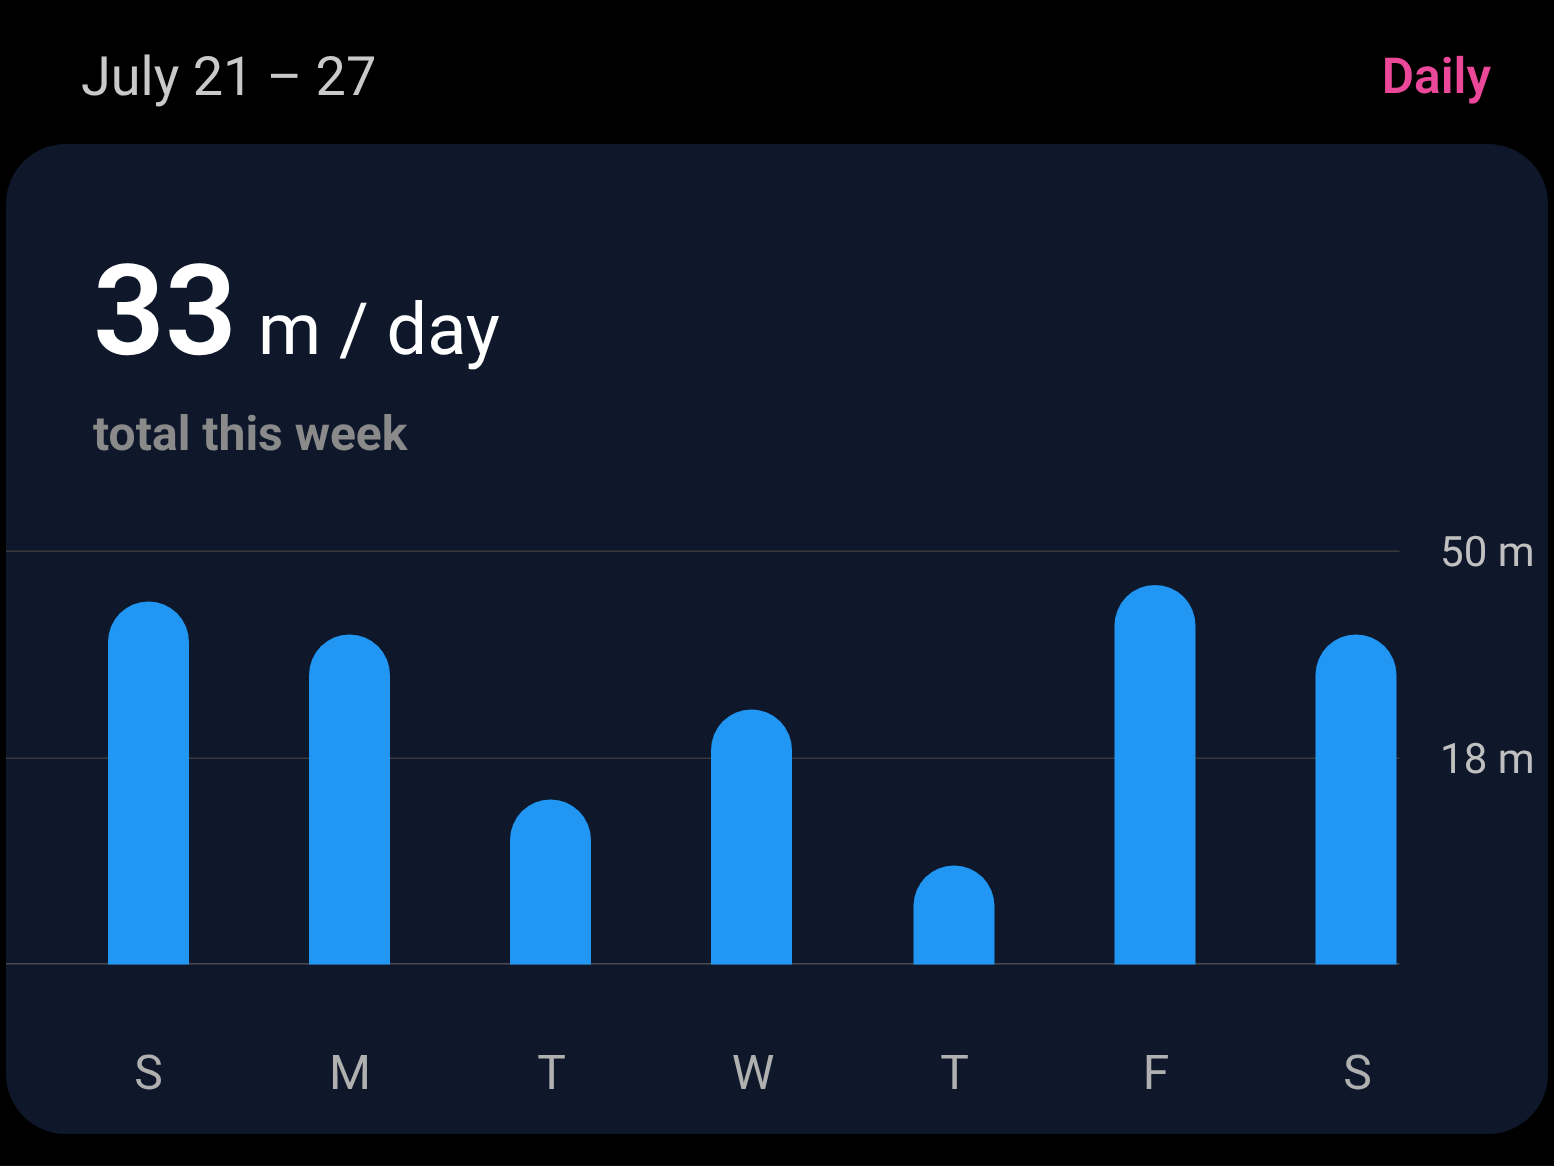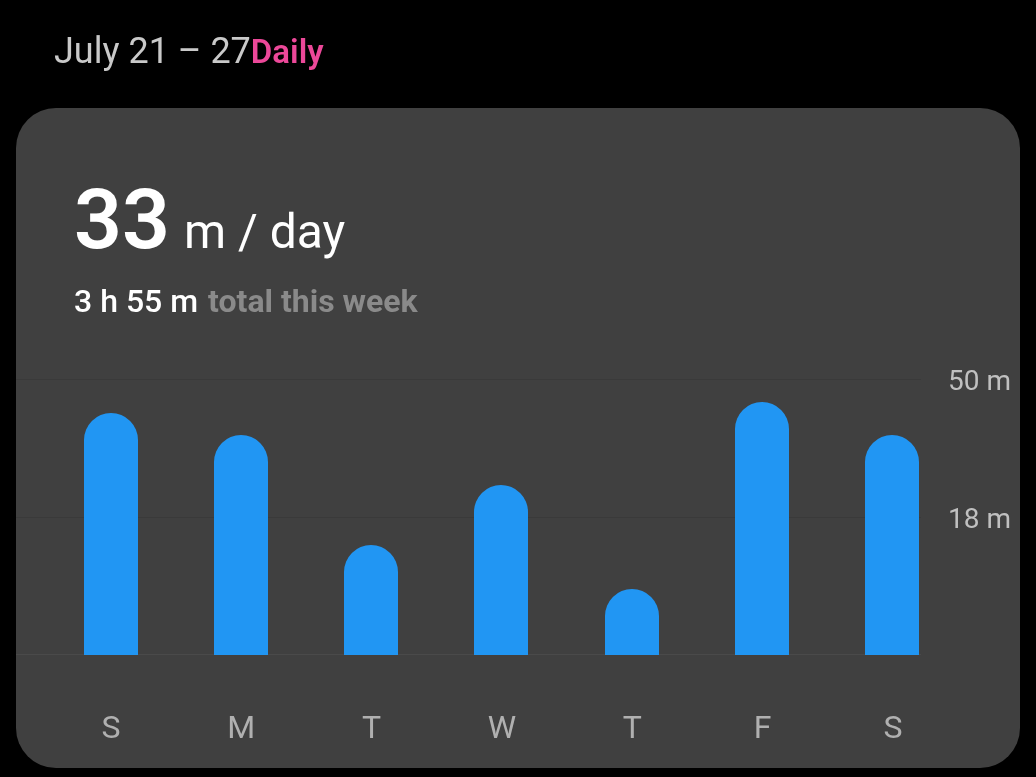--- a/index.html
+++ b/index.html
@@ -11,40 +11,41 @@
     body {
       background: #000000;
       font-family: -apple-system, BlinkMacSystemFont, 'Segoe UI', Roboto, sans-serif;
       width: 1036px;
       height: 777px;
       overflow: hidden;
     }
     
     .header {
       display: flex;
+      justify-content: space-between;
       align-items: center;
       padding: 30px 42px 20px 54px;
     }
     
     .date-range {
       color: #c9c9c9;
       font-size: 36px;
       font-weight: 400;
     }
     
     .view-mode {
       color: #ec4899;
       font-size: 33px;
       font-weight: 600;
     }
     
     .card {
-      background: #404040;
+      background: #0f172a;
       border-radius: 40px;
-      margin: 16px;
+      margin: 4px;
       padding: 70px 0 0 0;
       height: 660px;
       position: relative;
     }
     
     .stats {
       padding: 0 58px;
     }
     
     .avg-line {
@@ -176,21 +177,20 @@
   <div class="view-mode">Daily</div>
 </div>
 
 <div class="card">
   <div class="stats">
     <div class="avg-line">
       <span class="avg-value">33</span>
       <span class="avg-unit">m / day</span>
     </div>
     <div class="total-line">
-      <span class="total-value">3 h 55 m</span>
       <span class="total-label">total this week</span>
     </div>
   </div>
 
   <div class="chart-area">
     <div class="chart-plot">
       <div class="gridline top"></div>
       <div class="gridline mid"></div>
       <div class="gridline baseline"></div>
       <div class="y-label top">50 m</div>

